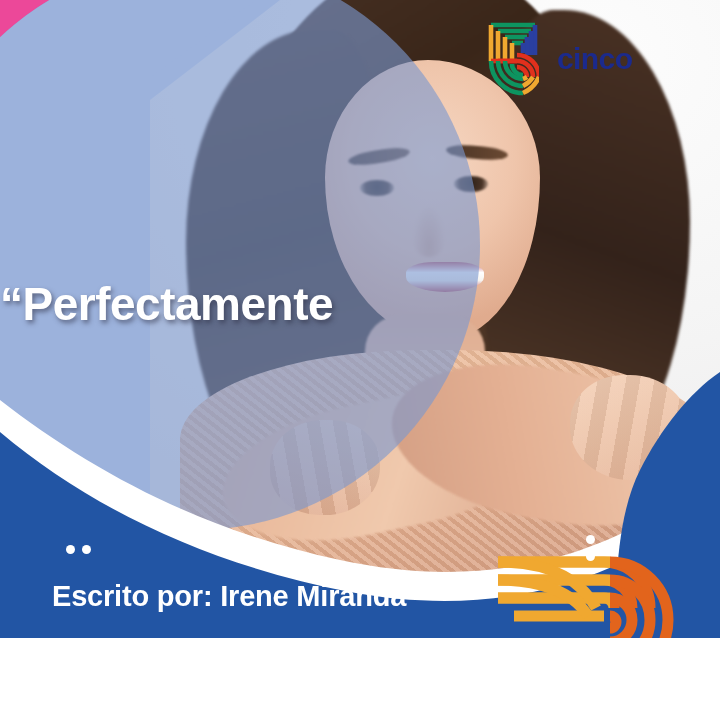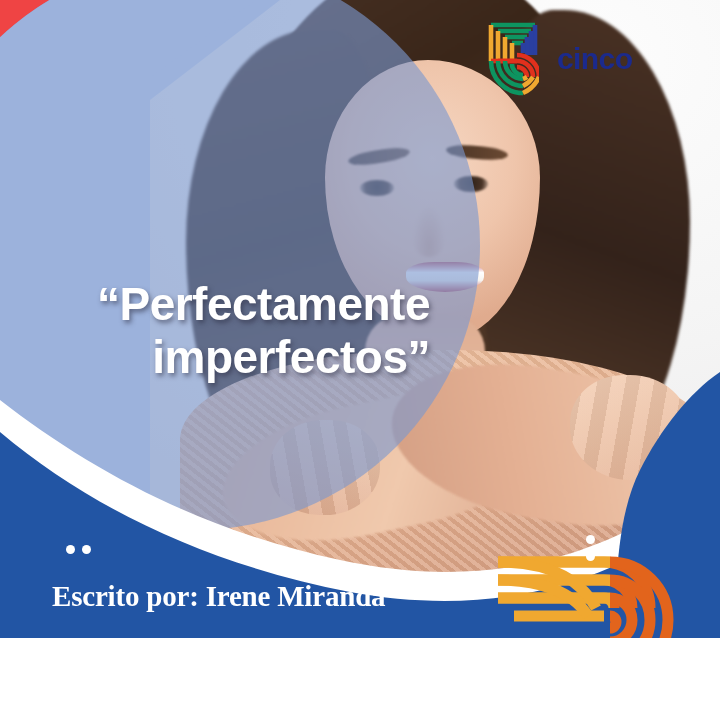--- a/index.html
+++ b/index.html
@@ -6,21 +6,21 @@
   * { box-sizing: border-box; margin: 0; padding: 0; }
   html, body {
     width: 720px; height: 720px;
     background: #ffffff;
     font-family: "Liberation Sans", "DejaVu Sans", sans-serif;
     overflow: hidden;
   }
   #card {
     position: relative;
     width: 720px; height: 638px;
-    background: #ef4444;
+    background: #ec4899;
     overflow: hidden;
   }
 
   
   .photo-wrap {
     position: absolute;
     left: 150px; top: 0px;
     width: 570px; height: 600px;
     overflow: hidden;
   }
@@ -169,38 +169,38 @@
   
   .quote {
     position: absolute;
     left: 0px; top: 278px;
     width: 430px;
     z-index: 25;
     color: #ffffff;
     font-weight: 700;
     font-size: 46px;
     line-height: 1.16;
-    text-align: right;
+    text-align: left;
     text-shadow: 2px 3px 5px rgba(40,40,60,0.55);
     letter-spacing: -0.5px;
   }
   .quote-line { display: block; white-space: nowrap; }
 
   
   .author {
     position: absolute;
     left: 52px; top: 578px;
     z-index: 40;
     color: #ffffff;
     font-weight: 700;
     font-size: 29px;
     line-height: 1.28;
     letter-spacing: -0.2px;
   }
-  .author span { display: block; white-space: nowrap; font-family: Liberation Serif, serif; }
+  .author span { display: block; white-space: nowrap; }
 
   
   .dots-left {
     position: absolute; left: 66px; top: 545px;
     display: flex; gap: 7px; z-index: 40;
   }
   .dots-left i { width: 9px; height: 9px; border-radius: 50%; background:#fff; display:block; }
   .dots-right {
     position: absolute; left: 586px; top: 535px;
     display: flex; flex-direction: column; gap: 8px; z-index: 40;
@@ -315,21 +315,20 @@
         <path d="M 36 58 A 18 18 0 0 0 40 56" stroke="#f0a830"></path>
       </g>
     </svg>
     <div class="logo-text">
       <span>cinco</span>
     </div>
   </div>
 
   <div class="quote">
     <span class="quote-line">“Perfectamente</span>
-    <span class="quote-line">imperfectos”</span>
   </div>
 
   <div class="dots-left">
     <i></i>
     <i></i>
   </div>
   <div class="dots-right">
     <i></i>
     <i></i>
   </div>

